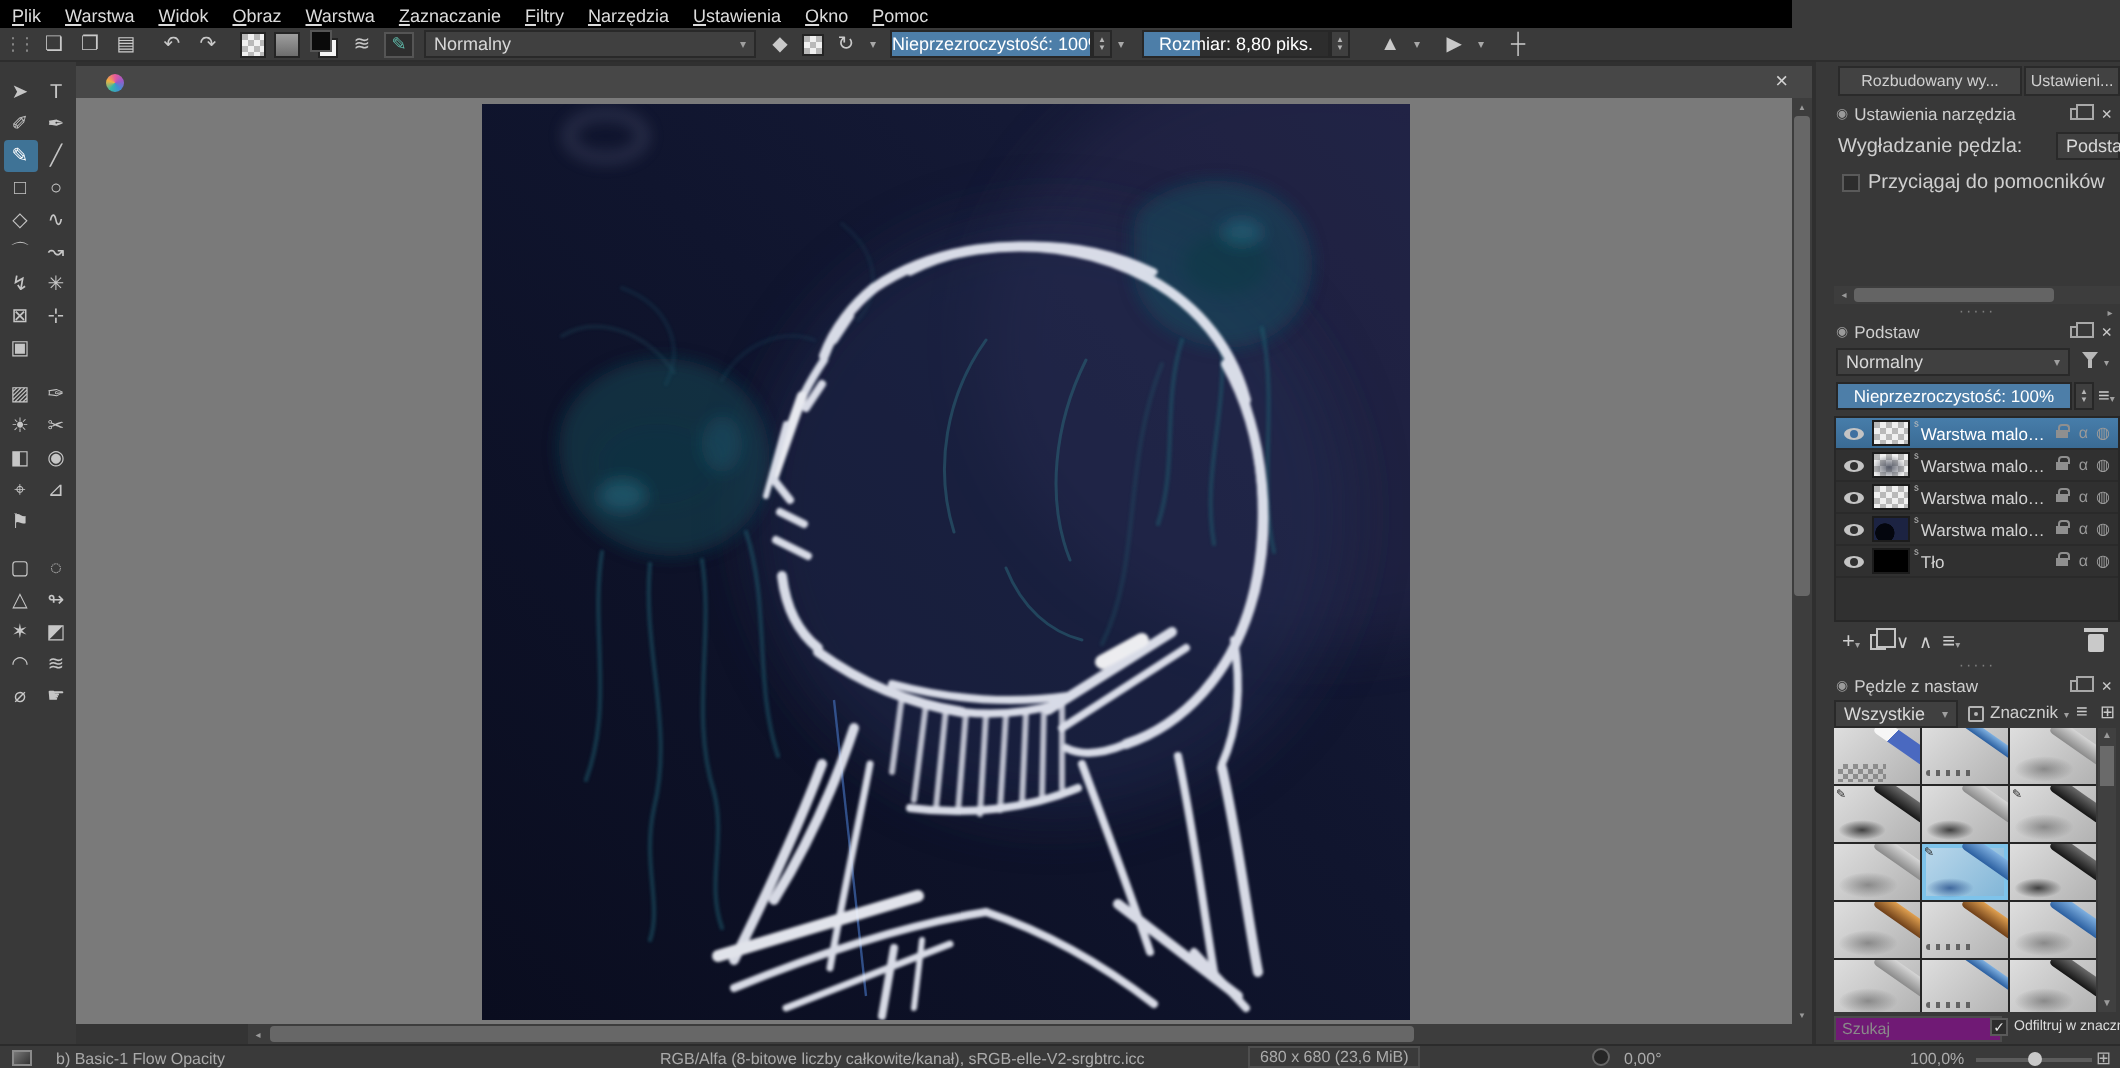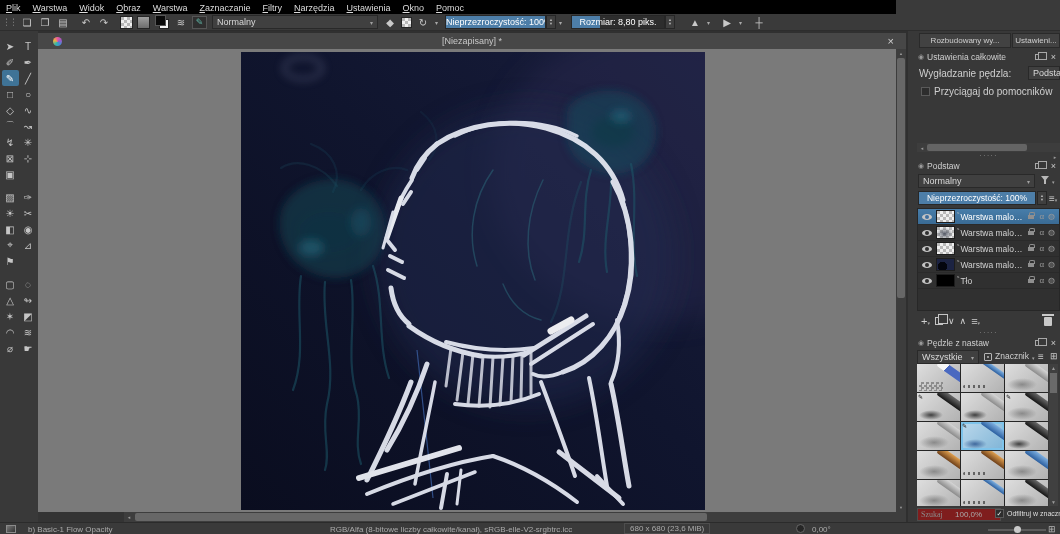--- a/index.html
+++ b/index.html
@@ -108,21 +108,21 @@
   .c-gray { background:linear-gradient(#d6d6d6,#8b8b8b); }
   .c-orange { background:linear-gradient(#e0a050,#6f4019); }
   .st { left:2px; bottom:1px; width:24px; height:10px; border-radius:60% 40% 55% 45%; background:radial-gradient(ellipse, rgba(25,25,25,.78), rgba(25,25,25,0) 70%); }
   .st-soft { opacity:.45; width:30px; height:13px; }
   .st-checker { background:repeating-conic-gradient(#7d7d7d 0 25%, rgba(0,0,0,0) 0 50%) 0 0 / 5px 5px; border-radius:0; opacity:.8; height:9px; }
   .st-dots { background:repeating-linear-gradient(90deg,#4a4a4a 0 2px, rgba(0,0,0,0) 2px 5px); height:3px; border-radius:2px; bottom:4px; opacity:.8; }
   .st-blue { background:radial-gradient(ellipse, rgba(40,80,140,.8), rgba(40,80,140,0) 70%); }
   .bdg { top:0; left:1px; font-size:6px; color:#1d1d1d; font-style:normal; }
   .pscroll { left:1049px; top:364px; width:9px; height:142px; background:#404040; font-size:5px; color:#9a9a9a; }
   .pthumb { left:1050px; top:373px; width:7px; height:20px; background:#6a6a6a; }
-  .search-in { left:917px; top:508px; width:84px; height:13px; background:#7f1d1d; border:1px solid #4c4c4c; color:#a0a0a0; font-size:8px; padding:0 3px;font-family:Liberation Serif, serif; }
+  .search-in { left:917px; top:508px; width:84px; height:13px; background:#701a75; border:1px solid #4c4c4c; color:#a0a0a0; font-size:8px; padding:0 3px; }
   .search-in::placeholder { color:#8a8a8a; }
 
   
   .statusbar { left:0; top:522px; width:1060px; height:12px; background:#3a3a3a; border-top:1px solid #2b2b2b; font-size:8px; color:#aaaaaa; }
   .sbico { left:6px; top:525px; width:10px; height:8px; border:1px solid #8a8a8a; background:linear-gradient(135deg,#777,#333); }
   .sbbox { border:1px solid #4e4e4e; padding:0 5px; height:11px; line-height:10px; }
   .sbcirc { width:9px; height:9px; border-radius:50%; background:#262626; border:1px solid #666; }
   .sbslider { width:58px; height:2px; background:#5c5c5c; }
   .sbknob { width:7px; height:7px; border-radius:50%; background:#c9c9c9; }
 </style>
@@ -232,21 +232,20 @@
     <span class="tool">◩</span>
     <span class="tool">◠</span>
     <span class="tool">≋</span>
     <span class="tool">⌀</span>
     <span class="tool">☛</span>
   </div>
 
 <div class="x mdi"></div>
 <div class="x doc-titlebar">
   <span class="krita-ico"></span>
-  <span class="doc-title">[Niezapisany] *</span>
   <span class="doc-close">×</span>
 </div>
 <div class="x canvas-area"></div>
 
 <div class="x canvas">
 <svg width="464" height="458" viewBox="0 0 464 458" xmlns="http://www.w3.org/2000/svg">
   <defs>
     <linearGradient id="bg" x1="0" y1="1" x2="1" y2="0">
       <stop offset="0" stop-color="#0a0d1f"></stop>
           <stop offset="0.55" stop-color="#10152e"></stop>
@@ -367,21 +366,21 @@
 
 <div class="x dtab" style="left:919px;top:33px;width:92px">
     <span>Rozbudowany wy...</span>
   </div>
 <div class="x dtab" style="left:1012px;top:33px;width:48px">
     <span>Ustawieni...</span>
   </div>
 
 <div class="x phdr" style="left:918px;top:50px;width:140px">
   <span class="dockico">◉</span>
-  <span>Ustawienia całkowite</span>
+  <span>Ustawienia narzędzia</span>
   <span class="fl"></span>
   <span class="phx">×</span>
 </div>
 <div class="x lbl" style="left:919px;top:68px">Wygładzanie pędzla:</div>
 <div class="x combo" style="left:1028px;top:66px;width:32px">
     <span>Podstaw...</span>
   </div>
 <div class="x" style="left:921px;top:86px;display:flex;align-items:center;gap:4px">
   <span class="chk"></span>
   <span class="lbl">Przyciągaj do pomocników</span>
@@ -570,16 +569,16 @@
   <span style="font-size:7px;color:#dedede;white-space:nowrap">Odfiltruj w znaczniku</span>
 </div>
 
 <div class="x statusbar"></div>
 <span class="x sbico"></span>
 <span class="x" style="left:28px;top:525px;font-size:8px;color:#ababab">b) Basic-1 Flow Opacity</span>
 <span class="x" style="left:330px;top:525px;font-size:8px;color:#ababab">RGB/Alfa (8-bitowe liczby całkowite/kanał), sRGB-elle-V2-srgbtrc.icc</span>
 <span class="x sbbox" style="left:624px;top:523px;font-size:8px;color:#ababab">680 x 680 (23,6 MiB)</span>
 <span class="x sbcirc" style="left:796px;top:524px"></span>
 <span class="x" style="left:812px;top:525px;font-size:8px;color:#ababab">0,00°</span>
-<span class="x" style="left:955px;top:510px;font-size:8px;color:#ababab">100,0%</span>
+<span class="x" style="left:955px;top:525px;font-size:8px;color:#ababab">100,0%</span>
 <span class="x sbslider" style="left:988px;top:529px"></span>
 <span class="x sbknob" style="left:1014px;top:526px"></span>
 <span class="x" style="left:1048px;top:524px;font-size:9px;color:#b5b5b5">⊞</span>
 
 </body></html>

